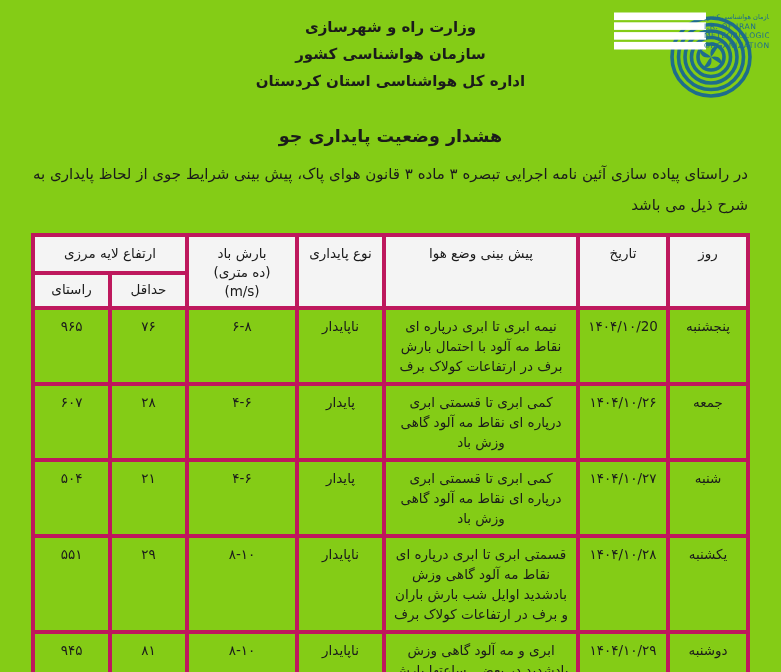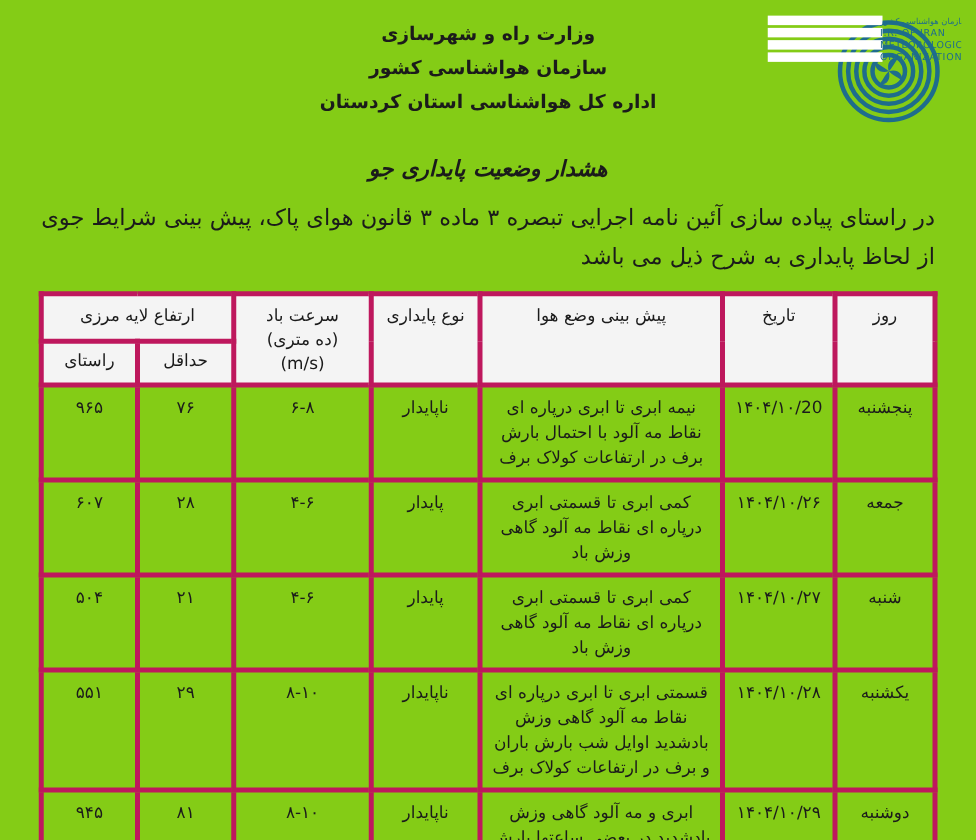--- a/index.html
+++ b/index.html
@@ -14,23 +14,23 @@
     overflow:hidden; direction:rtl; background:#84cc16;
   }
 
   
   .letterhead { position:relative; padding-top:14px; height:106px; }
   .org-lines { text-align:center; font-weight:bold; font-size:15px; line-height:27px; }
   .logo-wrap { position:absolute; top:2px; right:12px; width:155px; height:102px; }
   .logo-wrap svg { display:block; width:100%; height:100%; }
 
   
-  .doc-title { text-align:center; font-weight:bold; font-size:17.5px; margin-top:20px;font-style:italic; }
+  .doc-title { text-align:center; font-weight:bold; font-size:17.5px; margin-top:20px; }
   .intro {
-    margin:13px 33px 12px 33px; font-size:18px; line-height:31px;
+    margin:13px 33px 12px 33px; font-size:15px; line-height:31px;
     text-align:justify;
   }
 
   
   .table-caption { text-align:center; font-weight:bold; font-size:15px; margin-top:24px; }
   table.forecast {
     width:715px; margin:7px auto 0 auto;
     border-collapse:collapse; table-layout:fixed; font-size:13.5px;
   }
   table.forecast th, table.forecast td {
@@ -112,21 +112,21 @@
         <col class="w-min">
         <col class="w-max">
     </colgroup>
     <thead>
       <tr>
         <th rowspan="2">روز</th>
         <th rowspan="2">تاریخ</th>
         <th rowspan="2">پیش بینی وضع هوا</th>
         <th rowspan="2">نوع پایداری</th>
         <th rowspan="2" class="wind-h">
-          <span style="display:block">سرعت باد</span>
+          <span style="display:block">بارش باد</span>
           <span style="display:block">(ده متری)</span>
           <span style="display:block" class="ltr">(m/s)</span>
         </th>
         <th colspan="2">ارتفاع لایه مرزی</th>
       </tr>
       <tr class="subhead">
         <th>حداقل</th>
         <th>راستای</th>
       </tr>
     </thead>

